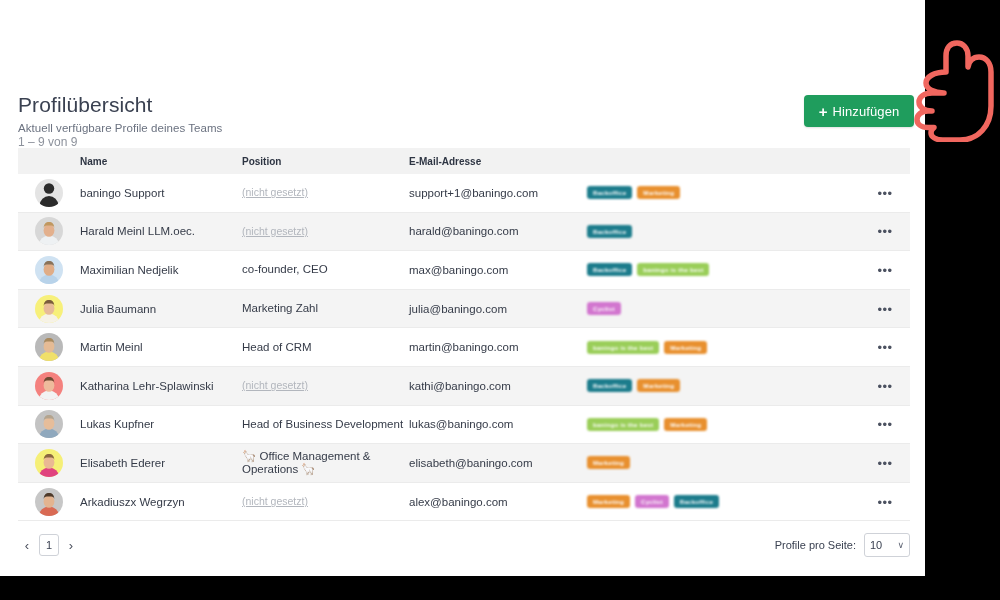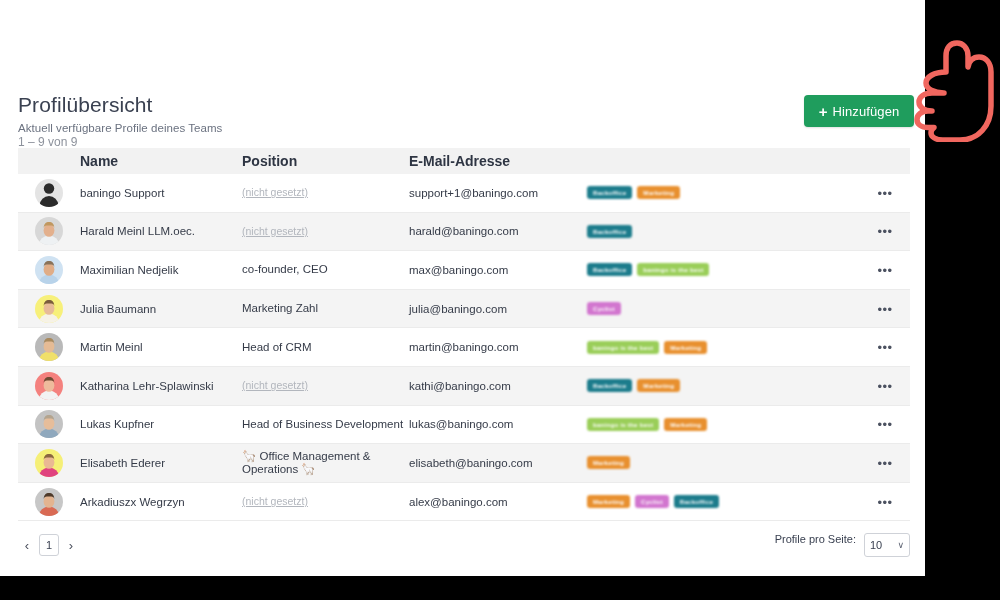--- a/index.html
+++ b/index.html
@@ -59,21 +59,21 @@
   
   .table {
     position: absolute; left: 18px; top: 148px;
     width: 892px;
   }
   .thead {
     height: 26px; background: #f2f2f2;
     display: flex; align-items: center;
   }
   .thead .th {
-    font-size: 14px; font-weight: 700; color: #2e3543;
+    font-size: 10px; font-weight: 700; color: #2e3543;
   }
   .col-avatar { width: 62px; flex: 0 0 62px; }
   .col-name   { width: 162px; flex: 0 0 162px; }
   .col-pos    { width: 167px; flex: 0 0 167px; }
   .col-mail   { width: 178px; flex: 0 0 178px; }
   .col-tags   { flex: 1 1 auto; }
   .col-menu   { width: 50px; flex: 0 0 50px; text-align: center; }
 
   .row {
     height: 38.6px;
@@ -115,21 +115,21 @@
     width: 18px; height: 22px; display: flex; align-items: center; justify-content: center;
     font-size: 13px; color: #4a4f5c; cursor: pointer; user-select: none;
   }
   .pg-num {
     width: 20px; height: 22px; margin: 0 3px;
     border: 1px solid #cfd2d8; border-radius: 3px;
     display: flex; align-items: center; justify-content: center;
     font-size: 11px; color: #3a4151; cursor: pointer; background: #fff;
   }
   .per-page {
-    margin-left: auto; display: flex; gap: 8px;
+    margin-left: auto; display: flex; align-items: center; gap: 8px;
   }
   .per-page-label { font-size: 11px; color: #3a4151; }
   .per-page-select {
     width: 46px; height: 24px;
     border: 1px solid #cfd2d8; border-radius: 3px; background: #fff;
     display: flex; align-items: center; justify-content: space-between;
     padding: 0 5px; font-size: 11px; color: #3a4151; cursor: pointer;
   }
   .per-page-select .chev { font-size: 9px; color: #5a6070; }
 </style>

